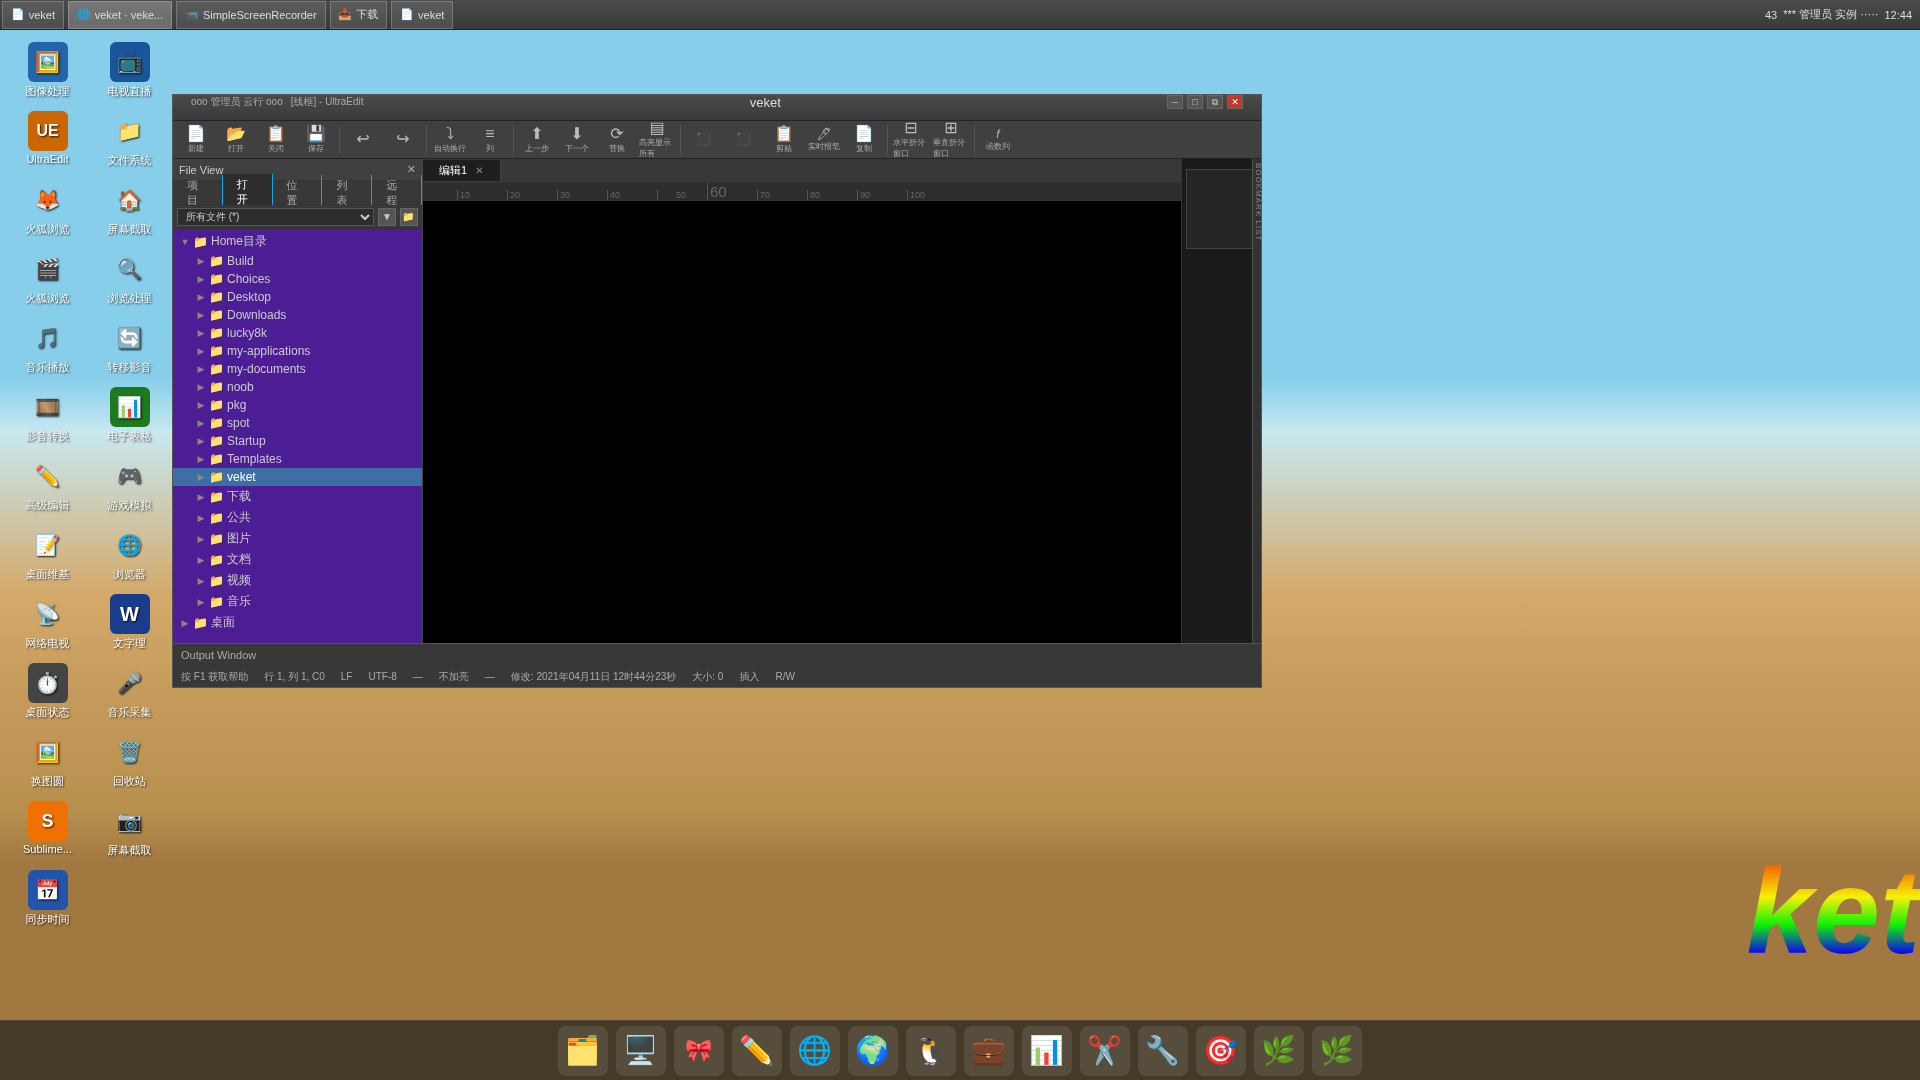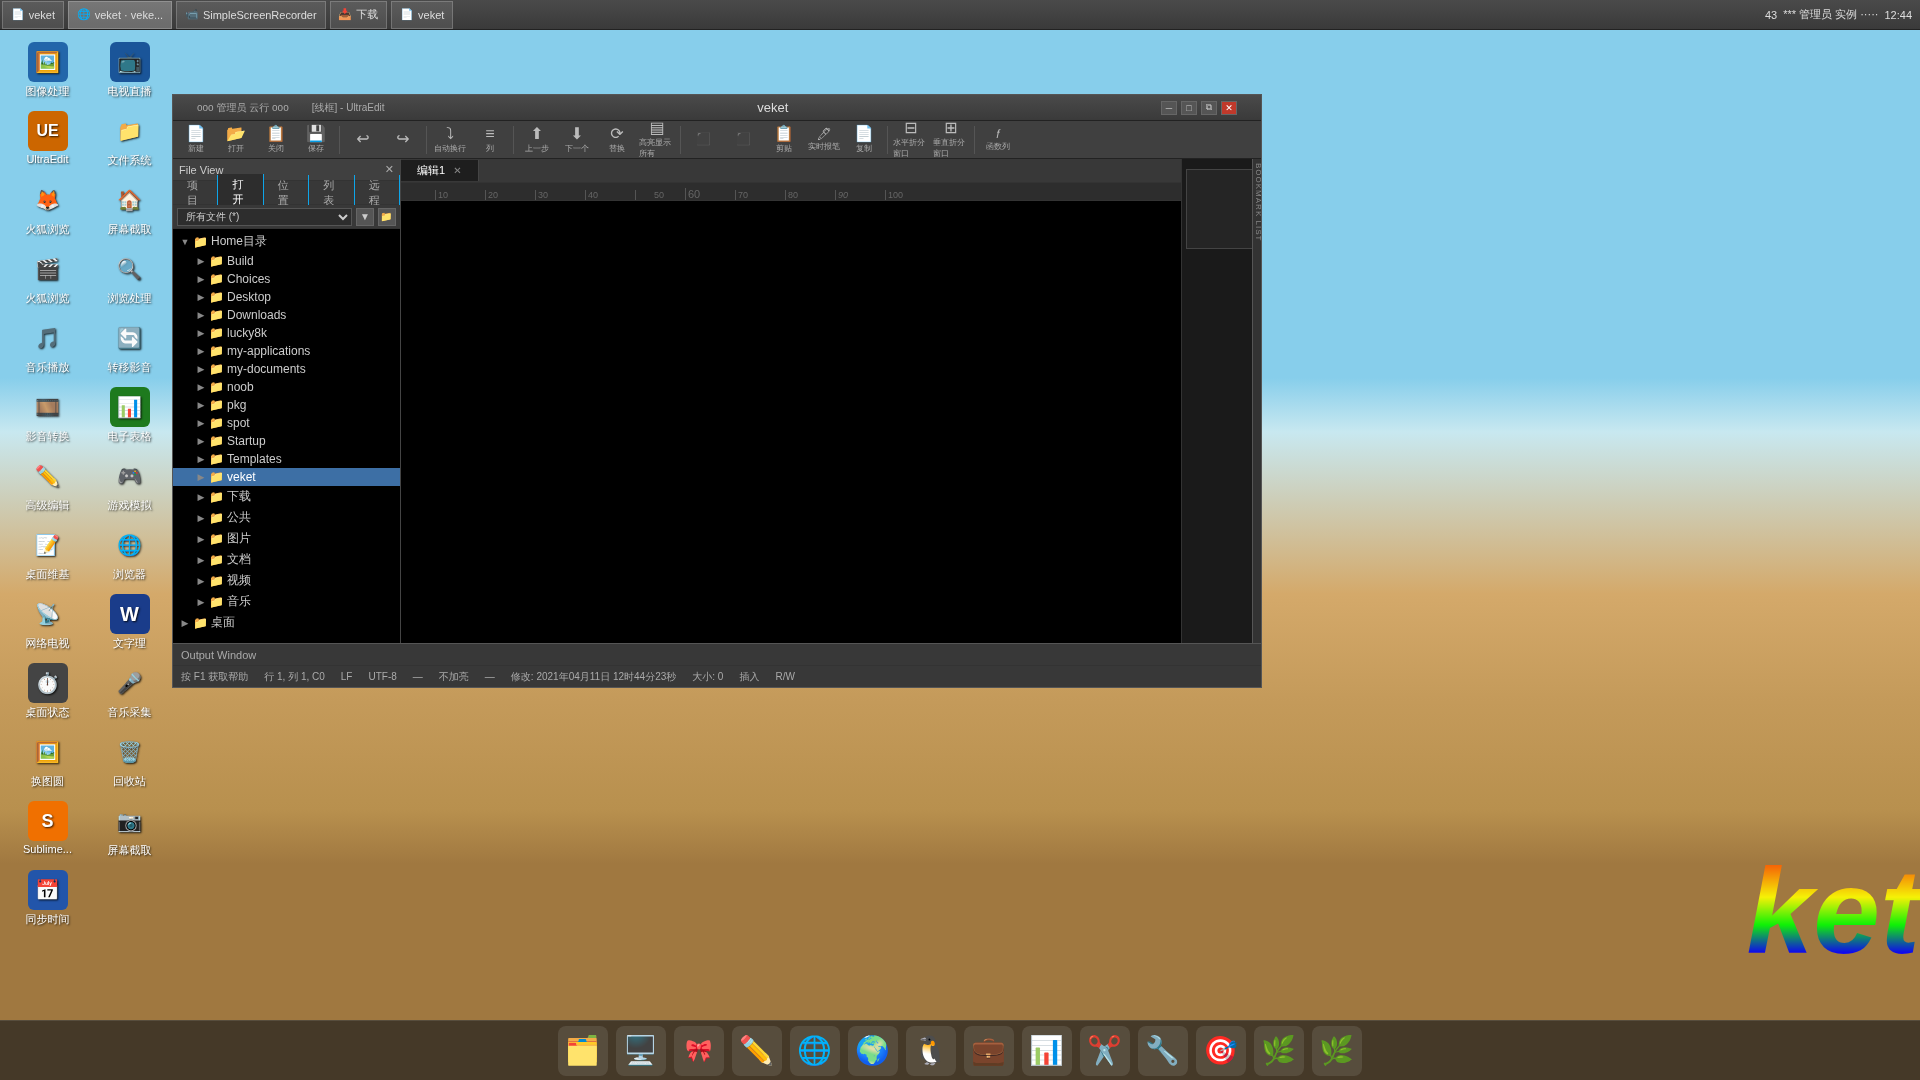--- a/index.html
+++ b/index.html
@@ -137,26 +137,26 @@
       border: 1px solid #555;
       z-index: 50;
       display: flex;
       flex-direction: column;
     }
 
     .ue-titlebar {
       height: 26px;
       background: linear-gradient(180deg, #4a4a4a 0%, #3a3a3a 100%);
       display: flex;
-      align-items: center;
-      padding: 0 24px;
+      align-items: flex-start;
+      padding: 0 18px;
       color: #ddd;
       font-size: 12px;
       border-bottom: 1px solid #222;
-      gap: 23px;
+      gap: 8px;
     }
 
     .ue-titlebar-title {
       flex: 1;
       text-align: center;
       font-size: 11px;
       color: #ccc;
     }
 
     .ue-titlebar-controls {
@@ -240,22 +240,22 @@
     }
 
     .ue-body {
       display: flex;
       flex: 1;
       overflow: hidden;
     }
 
     
     .file-view {
-      width: 228px;
-      background: #000000;
+      width: 250px;
+      background: #4c1d95;
       border-right: 1px solid #444;
       display: flex;
       flex-direction: column;
     }
 
     .file-view-header {
       height: 22px;
       background: #404040;
       display: flex;
       align-items: center;
@@ -887,21 +887,21 @@
         </div>
       </div>
       <div class="editor-ruler">
         <div class="ruler-content">
           <span style="width:20px; display:inline-block; border-left: 1px solid #555; padding-left:2px; font-size:9px; color:#666;"></span>
           <span style="width:50px; display:inline-block; border-left: 1px solid #555; padding-left:2px; font-size:9px; color:#666;">10</span>
           <span style="width:50px; display:inline-block; border-left: 1px solid #555; padding-left:2px; font-size:9px; color:#666;">20</span>
           <span style="width:50px; display:inline-block; border-left: 1px solid #555; padding-left:2px; font-size:9px; color:#666;">30</span>
           <span style="width:50px; display:inline-block; border-left: 1px solid #555; padding-left:2px; font-size:9px; color:#666;">40</span>
           <span style="width:50px; display:inline-block; border-left: 1px solid #555; padding-left:18px; font-size:9px; color:#666;">50</span>
-          <span style="width:50px; display:inline-block; border-left: 1px solid #555; padding-left:2px; font-size:11px; color:#666;">60</span>
+          <span style="width:50px; display:inline-block; border-left: 1px solid #555; padding-left:2px; font-size:15px; color:#666;">60</span>
           <span style="width:50px; display:inline-block; border-left: 1px solid #555; padding-left:2px; font-size:9px; color:#666;">70</span>
           <span style="width:50px; display:inline-block; border-left: 1px solid #555; padding-left:2px; font-size:9px; color:#666;margin-top:12px;">80</span>
           <span style="width:50px; display:inline-block; border-left: 1px solid #555; padding-left:2px; font-size:9px; color:#666;font-style:italic;">90</span>
           <span style="width:50px; display:inline-block; border-left: 1px solid #555; padding-left:2px; font-size:9px; color:#666;">100</span>
         </div>
       </div>
       <div class="editor-content">
       </div>
     </div>
 

